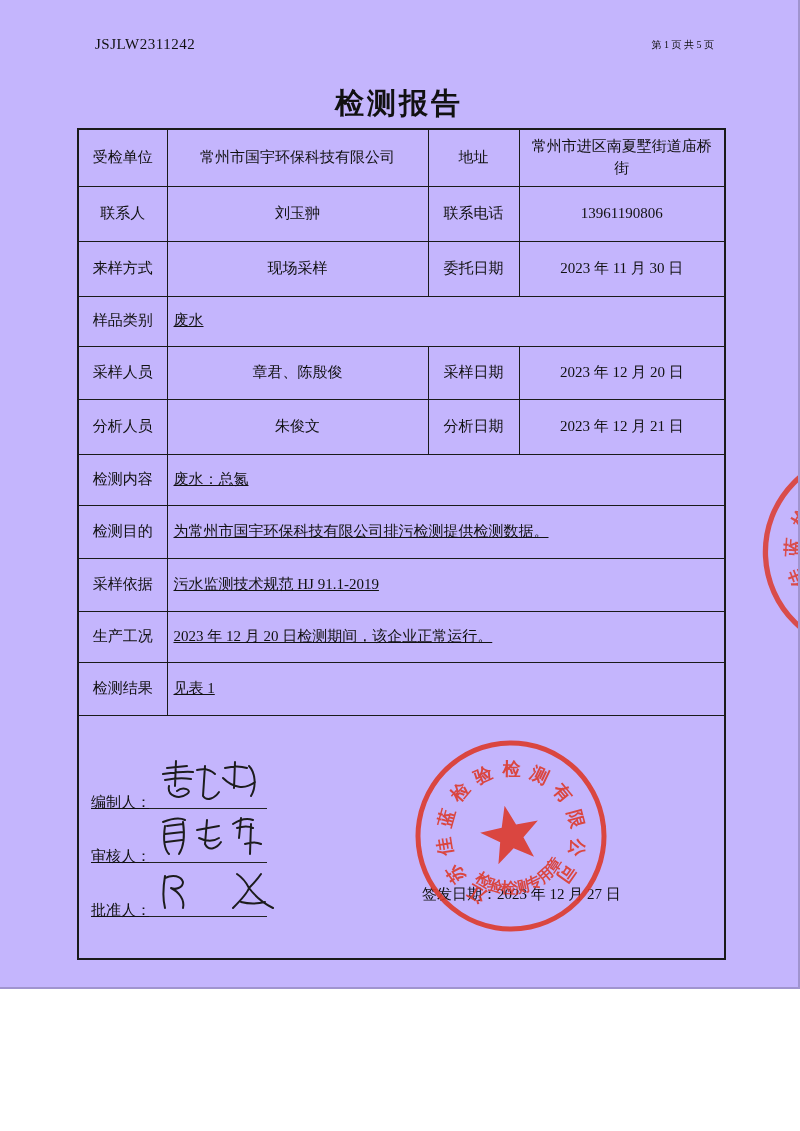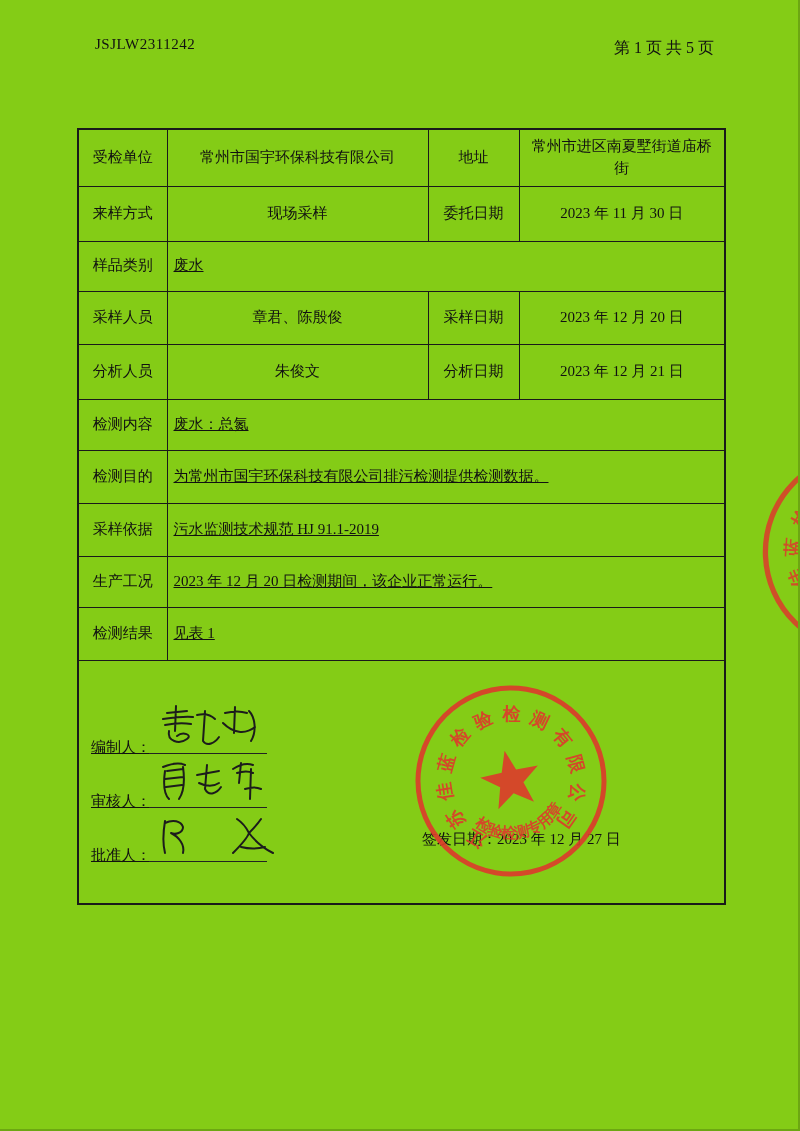--- a/index.html
+++ b/index.html
@@ -1,33 +1,33 @@
 <!DOCTYPE html>
 <html><head>
 <meta charset="utf-8">
 <style>
   html,body{margin:0;padding:0;background:#ffffff;}
   .page{
     position:relative;
-    width:800px;height:1131px;
-    background:#84cc16;
+    width:800px;height:989px;
+    background:#c4b5fd;
     overflow:hidden;
     font-family:"Liberation Serif","DejaVu Serif",serif;
     color:#111;
     box-sizing:border-box;
     border-right:2px solid rgba(0,0,0,0.18);
     border-bottom:2px solid rgba(0,0,0,0.18);
   }
   .doc-number{
     position:absolute;left:95px;top:36px;
     font-size:15px;letter-spacing:0.5px;
   }
   .page-indicator{
     position:absolute;right:84px;top:38px;
-    font-size:16px;
+    font-size:10px;
   }
   .report-title{
     position:absolute;left:0;right:0;top:84px;
     text-align:center;
     font-size:29px;font-weight:bold;letter-spacing:3px;
   }
   table.report{
     position:absolute;left:77px;top:128px;
     width:647px;
     border-collapse:collapse;
@@ -84,34 +84,41 @@
   .stamp-char.seal{font-size:15px;}
   .hand-stroke{fill:none;stroke:#1c1c1c;stroke-width:2;stroke-linecap:round;stroke-linejoin:round;}
 </style>
 </head>
 <body>
 
 <div class="page">
 
   <div class="doc-number">JSJLW2311242</div>
   <div class="page-indicator">第 1 页 共 5 页</div>
+  <div class="report-title">检测报告</div>
 
   <table class="report">
     <colgroup>
       <col style="width:89px">
         <col style="width:261px">
         <col style="width:91px">
         <col style="width:206px">
     </colgroup>
     <tbody>
         <tr style="height: 57px;">
           <th class="row-label">受检单位</th>
           <td class="center">常州市国宇环保科技有限公司</td>
           <th class="row-label">地址</th>
           <td class="center">常州市进区南夏墅街道庙桥街</td>
+        </tr>
+        <tr style="height: 55px;">
+          <th class="row-label">联系人</th>
+          <td class="center">刘玉翀</td>
+          <th class="row-label">联系电话</th>
+          <td class="center">13961190806</td>
         </tr>
         <tr style="height: 55px;">
           <th class="row-label">来样方式</th>
           <td class="center">现场采样</td>
           <th class="row-label">委托日期</th>
           <td class="center">2023 年 11 月 30 日</td>
         </tr>
         <tr style="height: 50px;">
           <th class="row-label">样品类别</th>
           <td class="left" colspan="3">废水</td>

